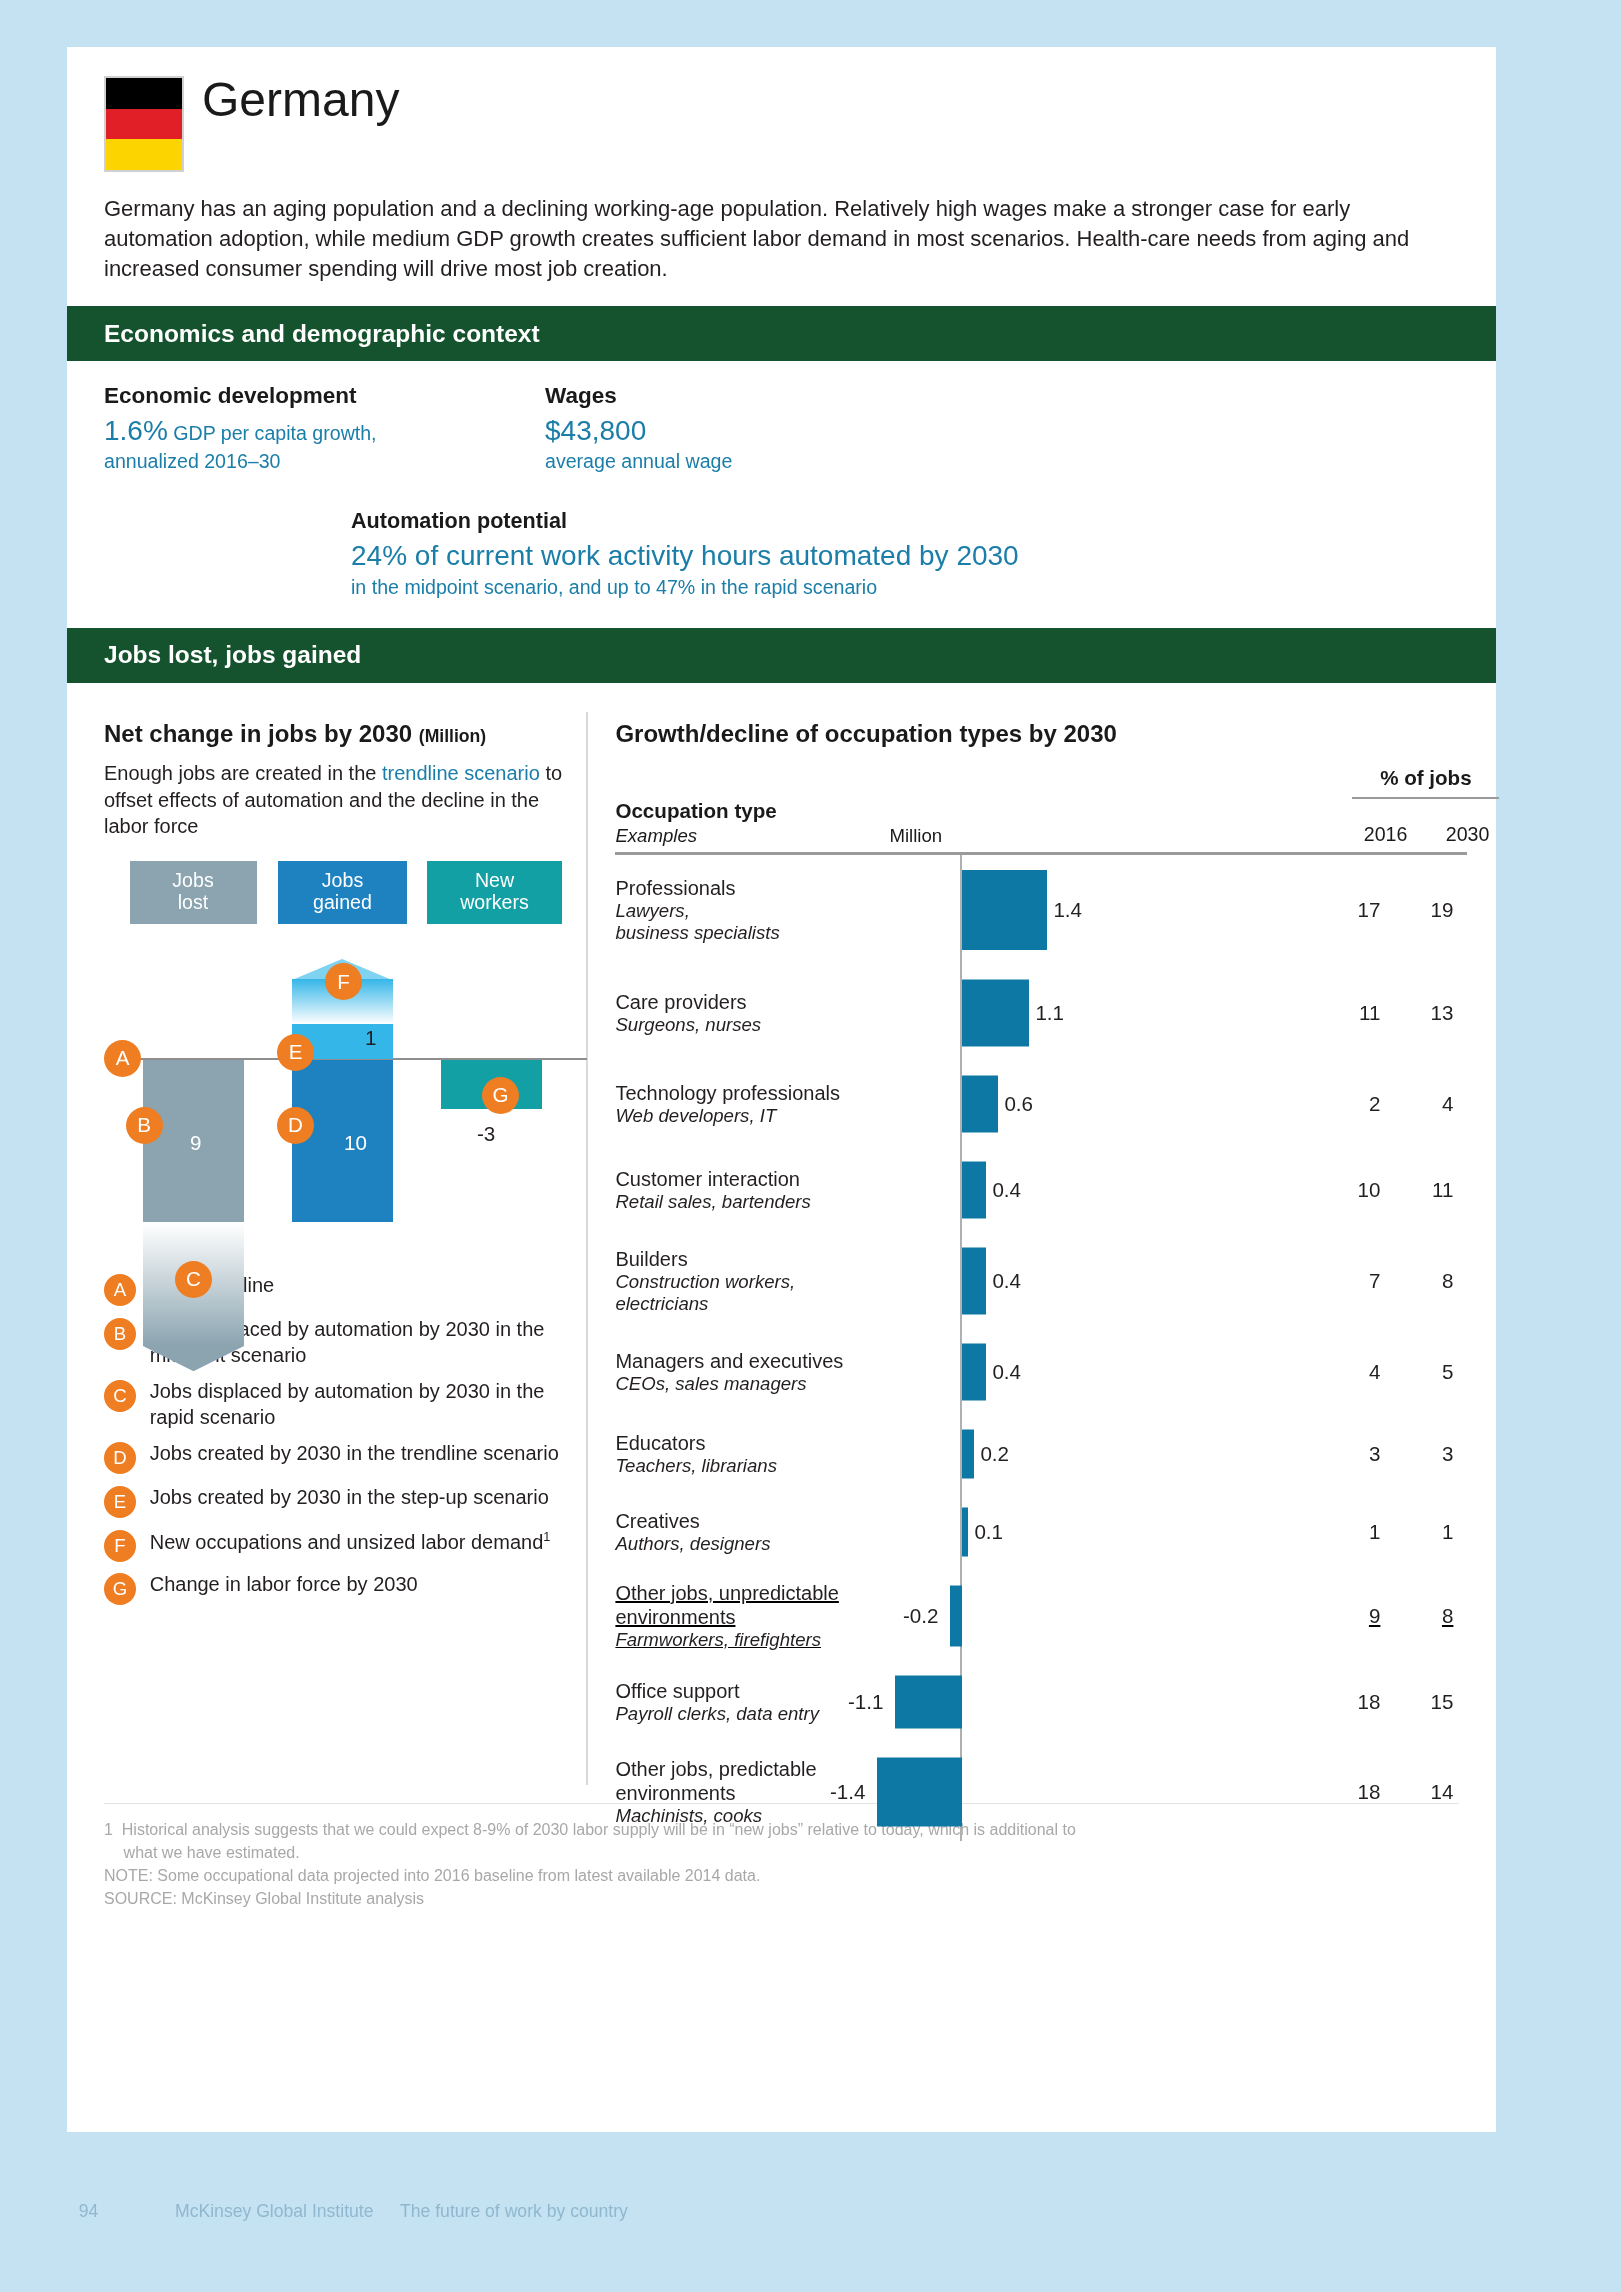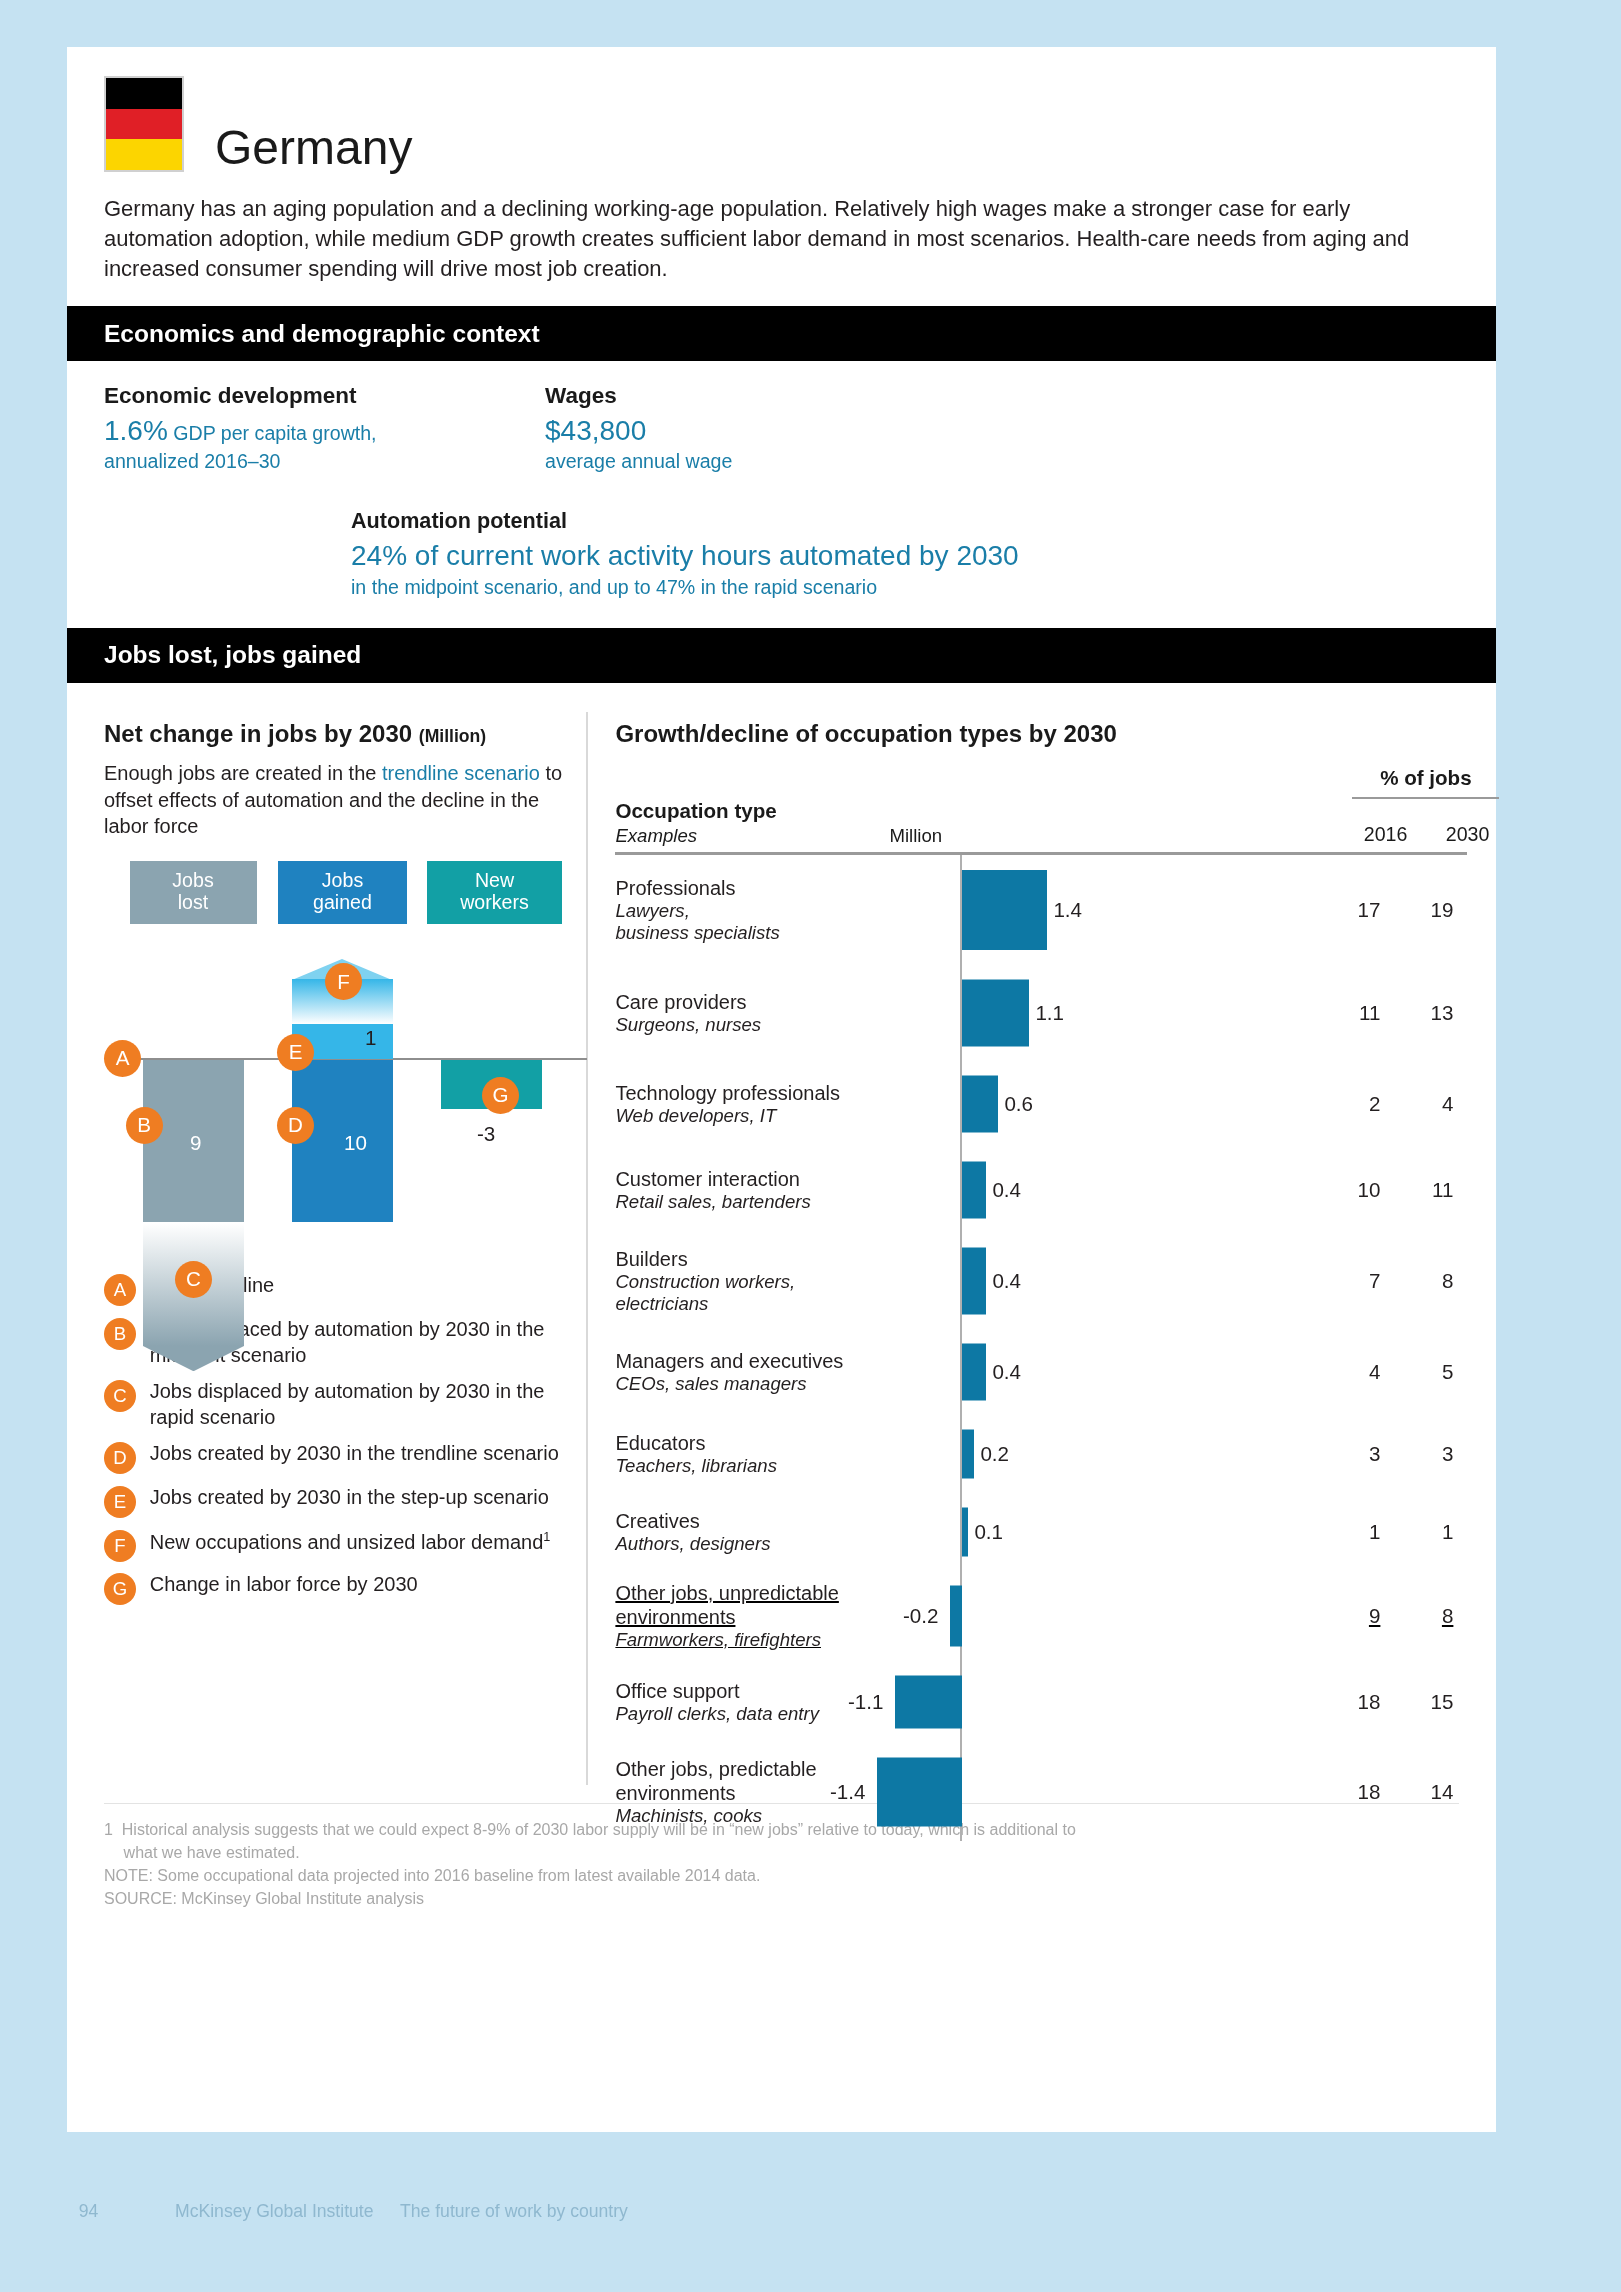--- a/index.html
+++ b/index.html
@@ -12,21 +12,21 @@
   .page { position: relative; width: 1621px; height: 2293px; background: #c5e2f2; }
 
   .sheet {
     position: absolute;
     left: 67px; top: 47px;
     width: 1429px; height: 2085px;
     background: #ffffff;
   }
 
   
-  .hdr { padding: 29px 37px 0 37px; display: flex; align-items: flex-end; gap: 31px; }
+  .hdr { padding: 29px 37px 0 37px; display: flex; align-items: flex-start; gap: 18px; }
   .flag {
     width: 80px; height: 96px;
     border: 2.9px solid #d0d0d0;
     display: flex; flex-direction: column;
     flex: 0 0 auto;
   }
   .flag i { display: block; flex: 1 1 33.33%; }
   .flag .b { background: #000000; }
   .flag .r { background: #e01f26; }
   .flag .y { background: #fcd500; }
@@ -37,21 +37,21 @@
 
   .intro {
     margin: 21.6px 37px 0 37px;
     font-size: 22px; line-height: 1.38; color: #231f20;
     max-width: 1313px;
   }
 
   
   .band {
     margin-top: 21.6px;
-    background: #000000;
+    background: #14532d;
     height: 55px;
     display: flex; align-items: center;
     padding-left: 37px;
   }
   .band span { color: #ffffff; font-size: 24.5px; font-weight: bold; }
 
   
   .ctx { padding: 21.6px 37px 0 37px; position: relative; height: 245px; }
   .ctx-row { display: flex; gap: 0; }
   .ctx-col-1 { width: 627px; }

